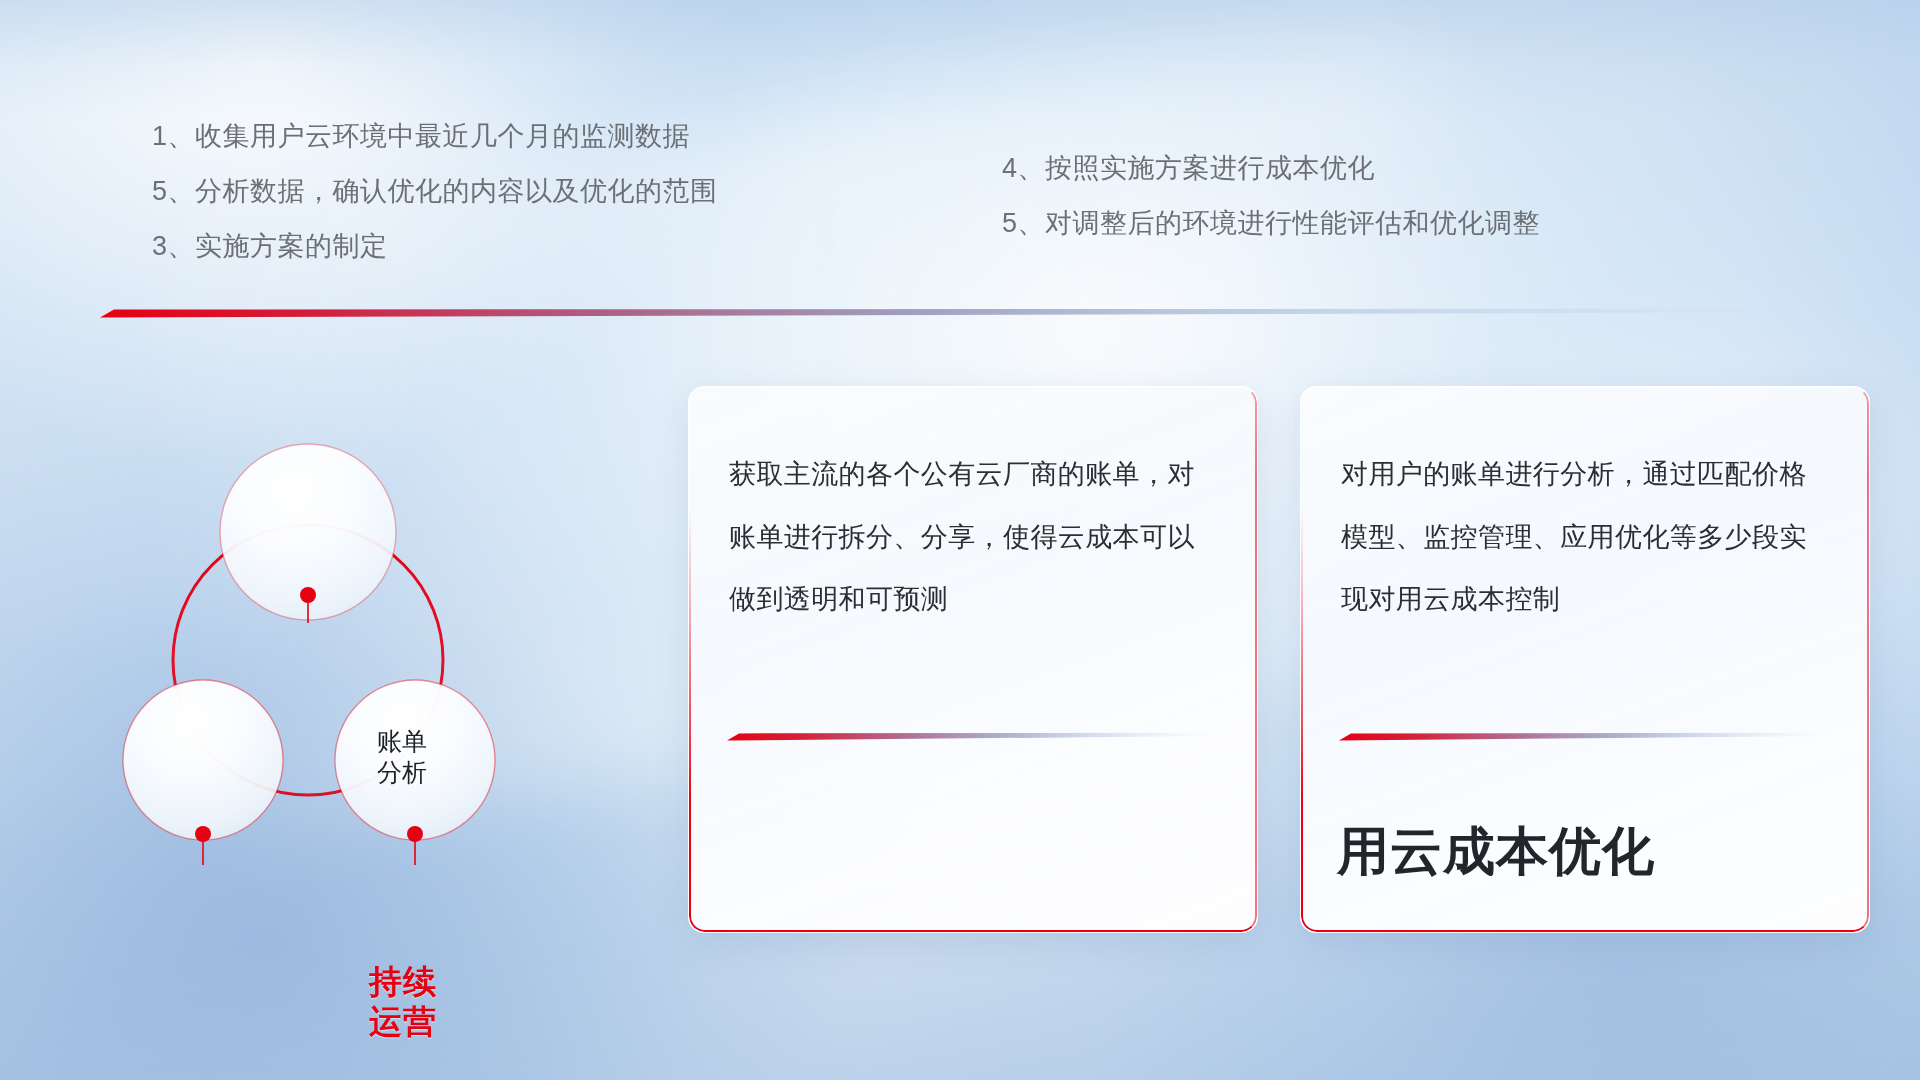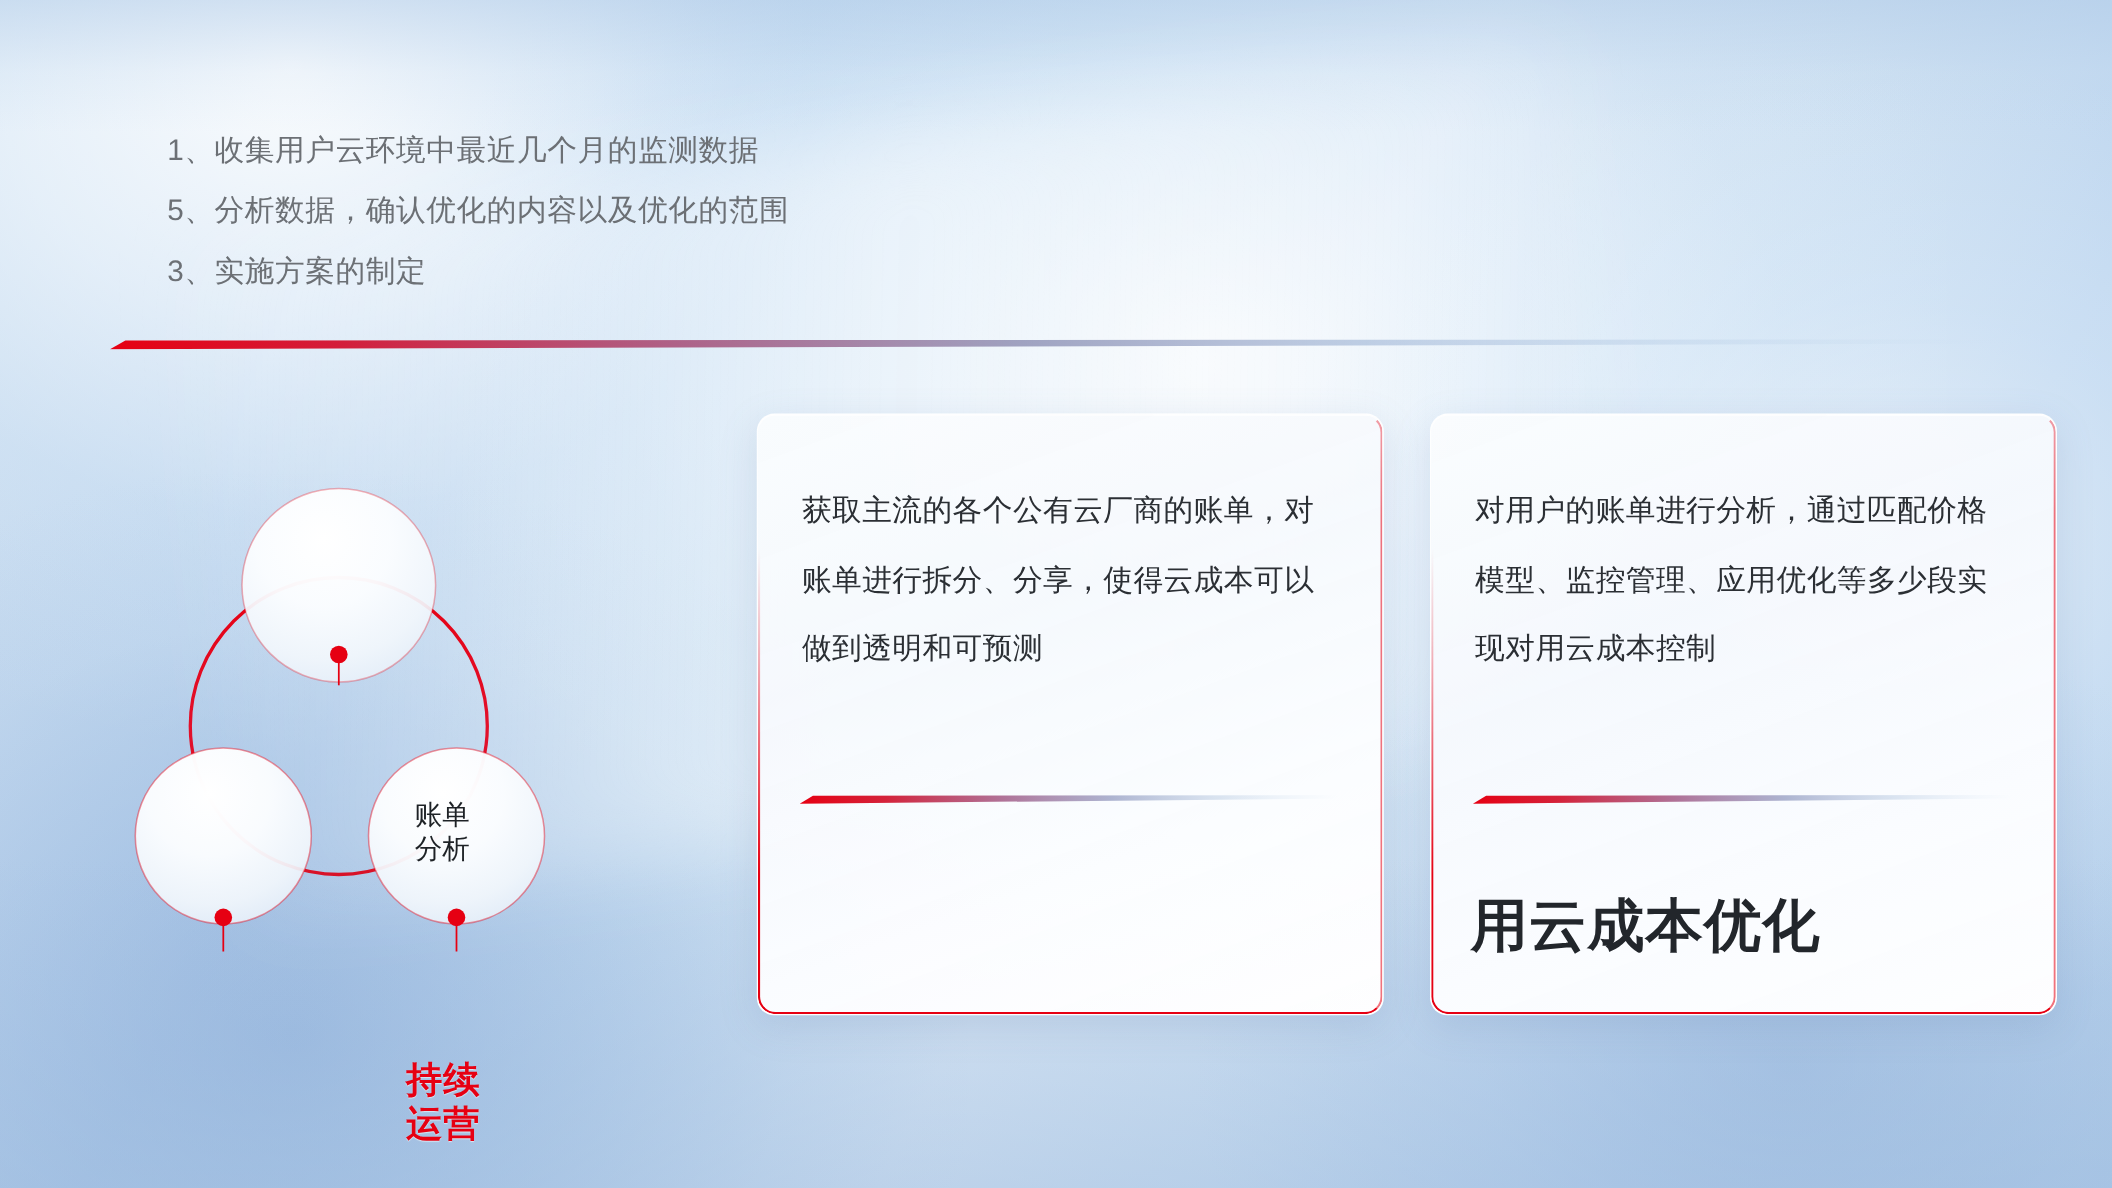--- a/index.html
+++ b/index.html
@@ -165,21 +165,21 @@
     line-height: 1.22;
     letter-spacing: 1px;
     white-space: pre-line;
     text-shadow: 0 1px 1px rgba(255,255,255,0.6);
     font-family: Liberation Mono, monospace;
   }
 
   
   .card {
     position: absolute;
-    top: 376px;
+    top: 386px;
     width: 568px;
     height: 545px;
     border-radius: 16px;
     background: linear-gradient(160deg,
         rgba(250,252,254,0.96) 0%,
         rgba(246,249,253,0.95) 35%,
         rgba(252,253,255,0.97) 70%,
         rgba(255,255,255,0.98) 100%);
     border: 1px solid rgba(255,255,255,0.85);
     box-shadow:
@@ -241,20 +241,24 @@
   <div class="bg-band-top"></div>
   <div class="bg-band-bottom"></div>
   <div class="bg-streak"></div>
 
   <div class="list left">
     <span class="list-item">1、收集用户云环境中最近几个月的监测数据</span>
     <span class="list-item">5、分析数据，确认优化的内容以及优化的范围</span>
     <span class="list-item">3、实施方案的制定</span>
   </div>
 
+  <div class="list right">
+    <span class="list-item">4、按照实施方案进行成本优化</span>
+    <span class="list-item">5、对调整后的环境进行性能评估和优化调整</span>
+  </div>
 
   <svg class="top-divider" viewBox="0 0 1732 10" preserveAspectRatio="none">
     <defs>
       <linearGradient id="divGrad" x1="0" y1="0" x2="1" y2="0">
         <stop offset="0" stop-color="#e60012" stop-opacity="1"></stop>
         <stop offset="0.12" stop-color="#d31230" stop-opacity="0.95"></stop>
         <stop offset="0.30" stop-color="#a34470" stop-opacity="0.82"></stop>
         <stop offset="0.48" stop-color="#7d7fa8" stop-opacity="0.70"></stop>
         <stop offset="0.66" stop-color="#8fa8ce" stop-opacity="0.52"></stop>
         <stop offset="0.85" stop-color="#aec6e2" stop-opacity="0.26"></stop>

